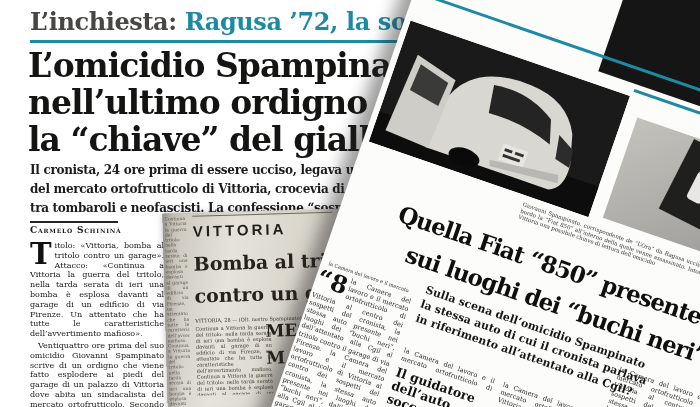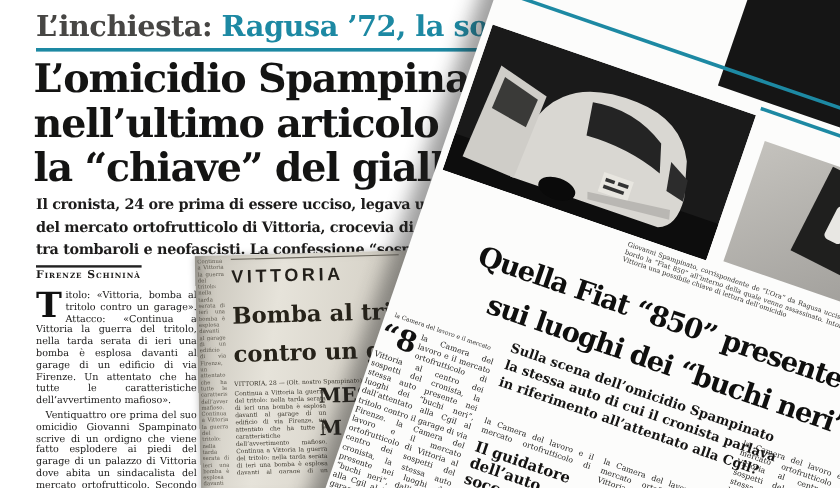--- a/index.html
+++ b/index.html
@@ -84,32 +84,32 @@
 <body>
 
 <div class="stage">
 
   <div>
     <div class="kicker"><span>L’inchiesta: </span><span class="hi">Ragusa ’72, la sottile linea</span></div>
     <div class="kicker-underline"></div>
 
     <div class="headline">
       <div>L’omicidio Spampinato</div>
-      <div>nell’ultimo articolo</div>
+      <div>nell’ultimo ordigno</div>
       <div>la “chiave” del giallo</div>
     </div>
 
     <div class="standfirst">
       <div>Il cronista, 24 ore prima di essere ucciso, legava un attentato ai t</div>
       <div>del mercato ortofrutticolo di Vittoria, crocevia di mille interes</div>
       <div>tra tombaroli e neofascisti. La confessione “sospetta” di Cam</div>
     </div>
 
     <div class="byline-rule"></div>
-    <div class="byline">Firenze Schininà</div>
+    <div class="byline">Carmelo Schininà</div>
 
     <div class="article-col">
       <p><span class="dropcap">T</span><span>itolo: «Vittoria, bomba al tritolo contro un garage». Attacco: «Continua a Vittoria la guerra del tritolo, nella tarda serata di ieri una bomba è esplosa davanti al garage di un edificio di via Firenze. Un attentato che ha tutte le caratteristiche dell’avvertimento mafioso».</span></p>
       <p>Ventiquattro ore prima del suo omicidio Giovanni Spampinato scrive di un ordigno che viene fatto esplodere ai piedi del garage di un palazzo di Vittoria dove abita un sindacalista del mercato ortofrutticolo. Secondo il giornalista una «intimidazione tra i gruppi interessati al controllo e alla protezione di quel mercato da cui passa gran parte dei primaticci prodotti delle serre della fascia costiera». Non era la prima volta che scriveva di quel mercato su “L’Ora”. Il</p>
     </div>
   </div>
 
   <div class="scan">
     <div class="scan-strip">Continua a Vittoria la guerra del tritolo: nella tarda serata di ieri una bomba è esplosa davanti al garage di un edificio di via Firenze, un attentato che ha tutte le caratteristiche dell’avvertimento mafioso. Continua a Vittoria la guerra del tritolo: nella tarda serata di ieri una bomba è esplosa davanti al garage di un edificio di via Firenze, un attentato che ha tutte le caratteristiche dell’avvertimento mafioso. </div>
     <div class="scan-main">

